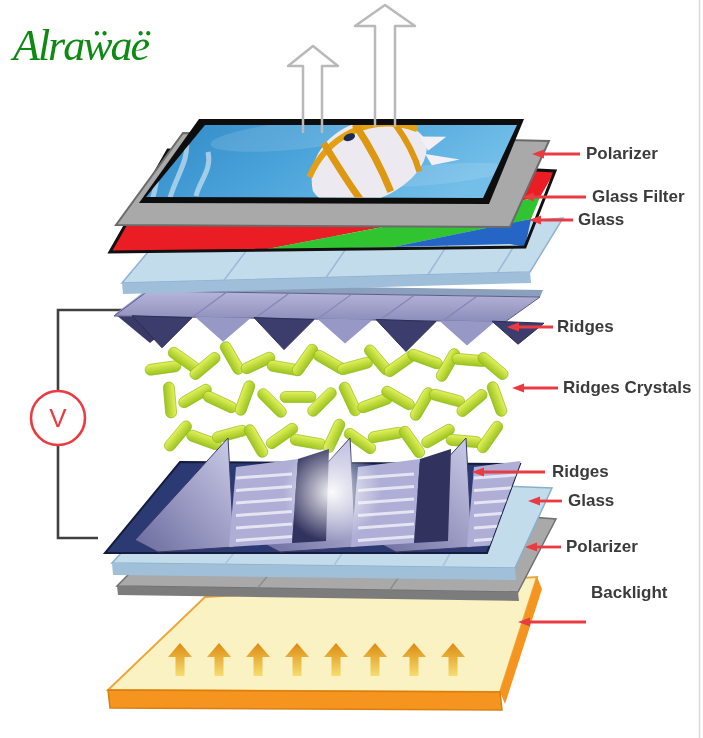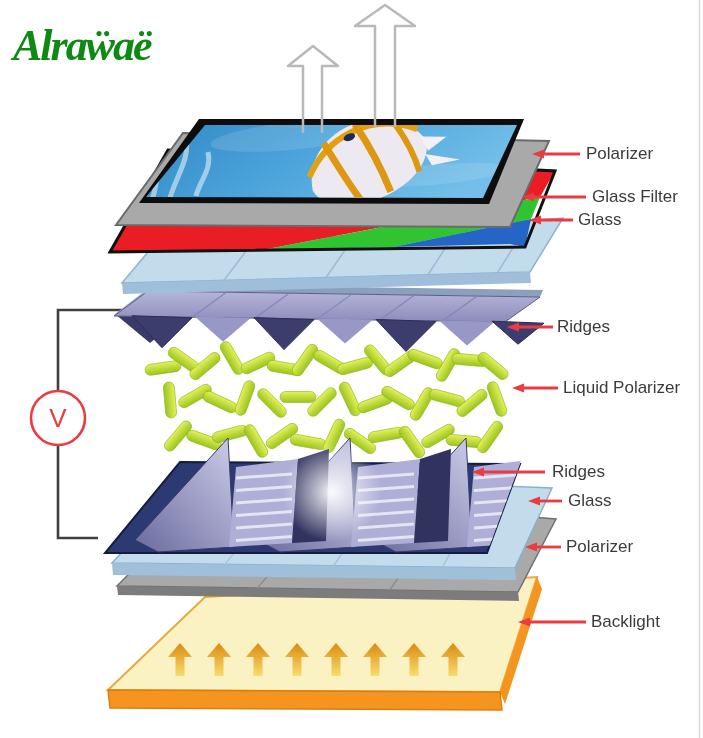--- a/index.html
+++ b/index.html
@@ -1,22 +1,22 @@
 <!DOCTYPE html>
 <html><head>
 <meta charset="utf-8">
 <style>
   html,body{margin:0;padding:0;background:#fff;}
   #stage{position:relative;width:703px;height:738px;background:#fff;overflow:hidden;
          font-family:"Liberation Sans",sans-serif;}
   #diagram-svg{position:absolute;left:0;top:0;}
-  .lbl{position:absolute;transform:translateY(-52%);font-size:17px;font-weight:400;
+  .lbl{position:absolute;transform:translateY(-52%);font-size:17px;font-weight:700;
        color:#3b3b3b;white-space:nowrap;line-height:1;}
   #logo{position:absolute;left:13px;top:24px;color:#0e8a14;
-        font-family:"Liberation Serif",serif;font-style:italic;font-weight:700;
+        font-family:"Liberation Serif",serif;font-style:italic;font-weight:400;
         font-size:44px;letter-spacing:-2px;line-height:1;}
   .vtext{font-family:"Liberation Sans",sans-serif;font-size:26px;font-weight:500;}
 </style>
 </head>
 <body>
 
 <div id="stage">
 
 <svg id="diagram-svg" width="703" height="738" viewBox="0 0 703 738">
   <defs>
@@ -271,18 +271,18 @@
 
   <line x1="699.5" y1="0" x2="699.5" y2="738" stroke="#d9d9d9" stroke-width="1.5"></line>
 </svg>
 
 <div id="logo">Alraẅaë</div>
 
 <div class="lbl" style="left:586px;top:154px">Polarizer</div>
 <div class="lbl" style="left:592px;top:197px">Glass Filter</div>
 <div class="lbl" style="left:578px;top:220px">Glass</div>
 <div class="lbl" style="left:557px;top:327px">Ridges</div>
-<div class="lbl" style="left:563px;top:388px">Liquid Polarizer</div>
+<div class="lbl" style="left:563px;top:388px">Ridges Crystals</div>
 <div class="lbl" style="left:552px;top:472px">Ridges</div>
 <div class="lbl" style="left:568px;top:501px">Glass</div>
 <div class="lbl" style="left:566px;top:547px">Polarizer</div>
-<div class="lbl" style="left:591px;top:622px">Backlight</div>
+<div class="lbl" style="left:591px;top:593px">Backlight</div>
 </div>
 
 </body></html>

